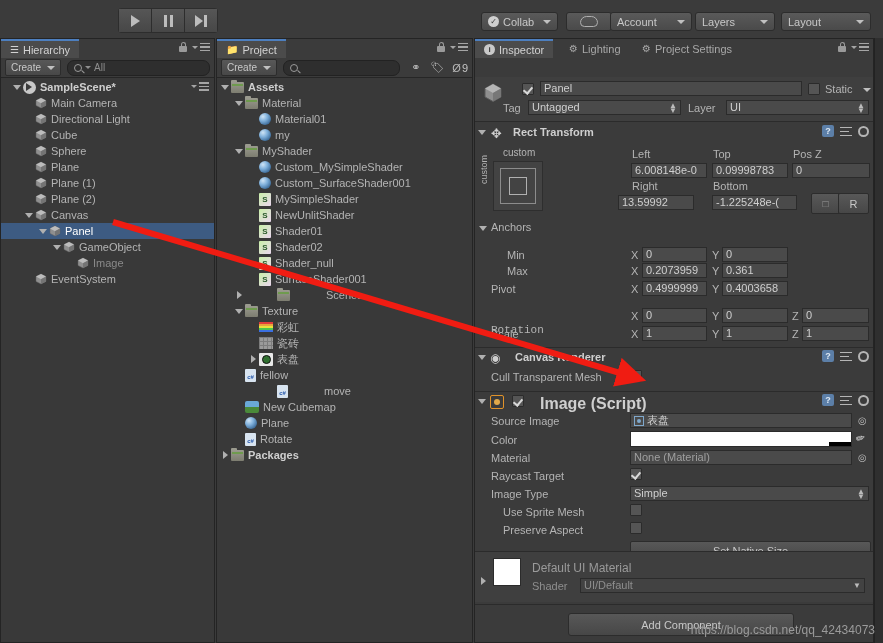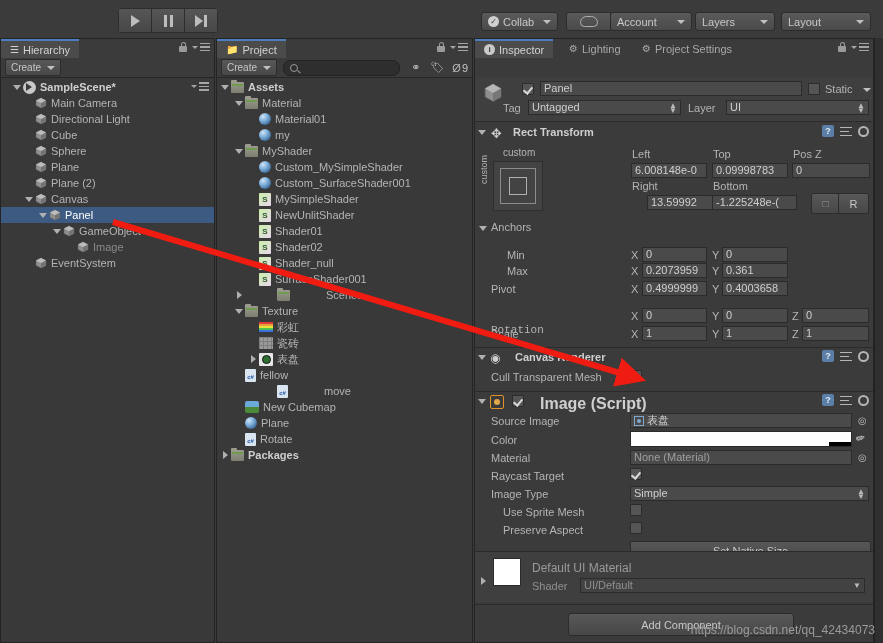--- a/index.html
+++ b/index.html
@@ -176,20 +176,25 @@
           </span>
       </span>
     </div>
   </div>
 
   <div class="ptoolbar" style="top:19px;">
     <div class="create-btn">
       <span>Create</span>
       <span class="caret" style="margin-left:2px;"></span>
     </div>
+    <div class="searchbox">
+      <span class="magnifier"></span>
+      <span class="tiny-caret" style="border-top-color:#8e8e8e;"></span>
+      <span>All</span>
+    </div>
   </div>
 
   <div class="abs" style="left:0;top:40px;width:213px;bottom:0;background:#393939;overflow:hidden;">
     <div class="row" style="padding-left:12px;">
       <span class="arrow down"></span>
       <span class="unity-ic"></span>
       <span class="bold">SampleScene*</span>
       <span class="hamb-wrap" style="position:absolute;right:5px;top:3px;">
         <span class="tiny-caret"></span>
           <span class="hamb">
@@ -237,20 +242,29 @@
           <span>Sphere</span>
         </div>
         <div class="row" style="padding-left: 24px;">
           <span class="arrow"></span>
           <span class="cube"><svg viewBox="0 0 12 12" width="12" height="12">
               <polygon points="6,1 11,3.6 11,8.4 6,11 1,8.4 1,3.6" fill="#8f8f8f" stroke="#606060" stroke-width=".5"></polygon>
               <polygon points="6,1 11,3.6 6,6.2 1,3.6" fill="#bcbcbc"></polygon>
               <polygon points="6,6.2 11,3.6 11,8.4 6,11" fill="#747474"></polygon>
             </svg></span>
           <span>Plane</span>
+        </div>
+        <div class="row" style="padding-left: 24px;">
+          <span class="arrow"></span>
+          <span class="cube"><svg viewBox="0 0 12 12" width="12" height="12">
+              <polygon points="6,1 11,3.6 11,8.4 6,11 1,8.4 1,3.6" fill="#8f8f8f" stroke="#606060" stroke-width=".5"></polygon>
+              <polygon points="6,1 11,3.6 6,6.2 1,3.6" fill="#bcbcbc"></polygon>
+              <polygon points="6,6.2 11,3.6 11,8.4 6,11" fill="#747474"></polygon>
+            </svg></span>
+          <span>Plane (1)</span>
         </div>
         <div class="row" style="padding-left: 24px;">
           <span class="arrow"></span>
           <span class="cube"><svg viewBox="0 0 12 12" width="12" height="12">
               <polygon points="6,1 11,3.6 11,8.4 6,11 1,8.4 1,3.6" fill="#8f8f8f" stroke="#606060" stroke-width=".5"></polygon>
               <polygon points="6,1 11,3.6 6,6.2 1,3.6" fill="#bcbcbc"></polygon>
               <polygon points="6,6.2 11,3.6 11,8.4 6,11" fill="#747474"></polygon>
             </svg></span>
           <span>Plane (2)</span>
         </div>
@@ -547,21 +561,21 @@
 
       <span class="lbl" style="position:absolute;left:157px;top:1px;">Left</span>
       <span class="lbl" style="position:absolute;left:238px;top:1px;">Top</span>
       <span class="lbl" style="position:absolute;left:318px;top:1px;">Pos Z</span>
       <div class="field" style="position:absolute;left:156px;top:16px;width:76px;">6.008148e-0</div>
       <div class="field" style="position:absolute;left:237px;top:16px;width:76px;">0.09998783</div>
       <div class="field" style="position:absolute;left:317px;top:16px;width:78px;">0</div>
 
       <span class="lbl" style="position:absolute;left:157px;top:33px;">Right</span>
       <span class="lbl" style="position:absolute;left:238px;top:33px;">Bottom</span>
-      <div class="field" style="position:absolute;left:172px;top:48px;width:76px;">13.59992</div>
+      <div class="field" style="position:absolute;left:143px;top:48px;width:76px;">13.59992</div>
       <div class="field" style="position:absolute;left:237px;top:48px;width:85px;">-1.225248e-(</div>
       <div class="btn3d" style="position:absolute;left:336px;top:46px;width:27px;height:19px;">
         <span style="font-size:10px;color:#9a9a9a;">□</span>
       </div>
       <div class="btn3d" style="position:absolute;left:363px;top:46px;width:29px;height:19px;">
         <span>R</span>
       </div>
 
       <span class="arrow down" style="position:absolute;left:4px;top:77px;"></span>
       <span class="lbl" style="position:absolute;left:16px;top:74px;">Anchors</span>

